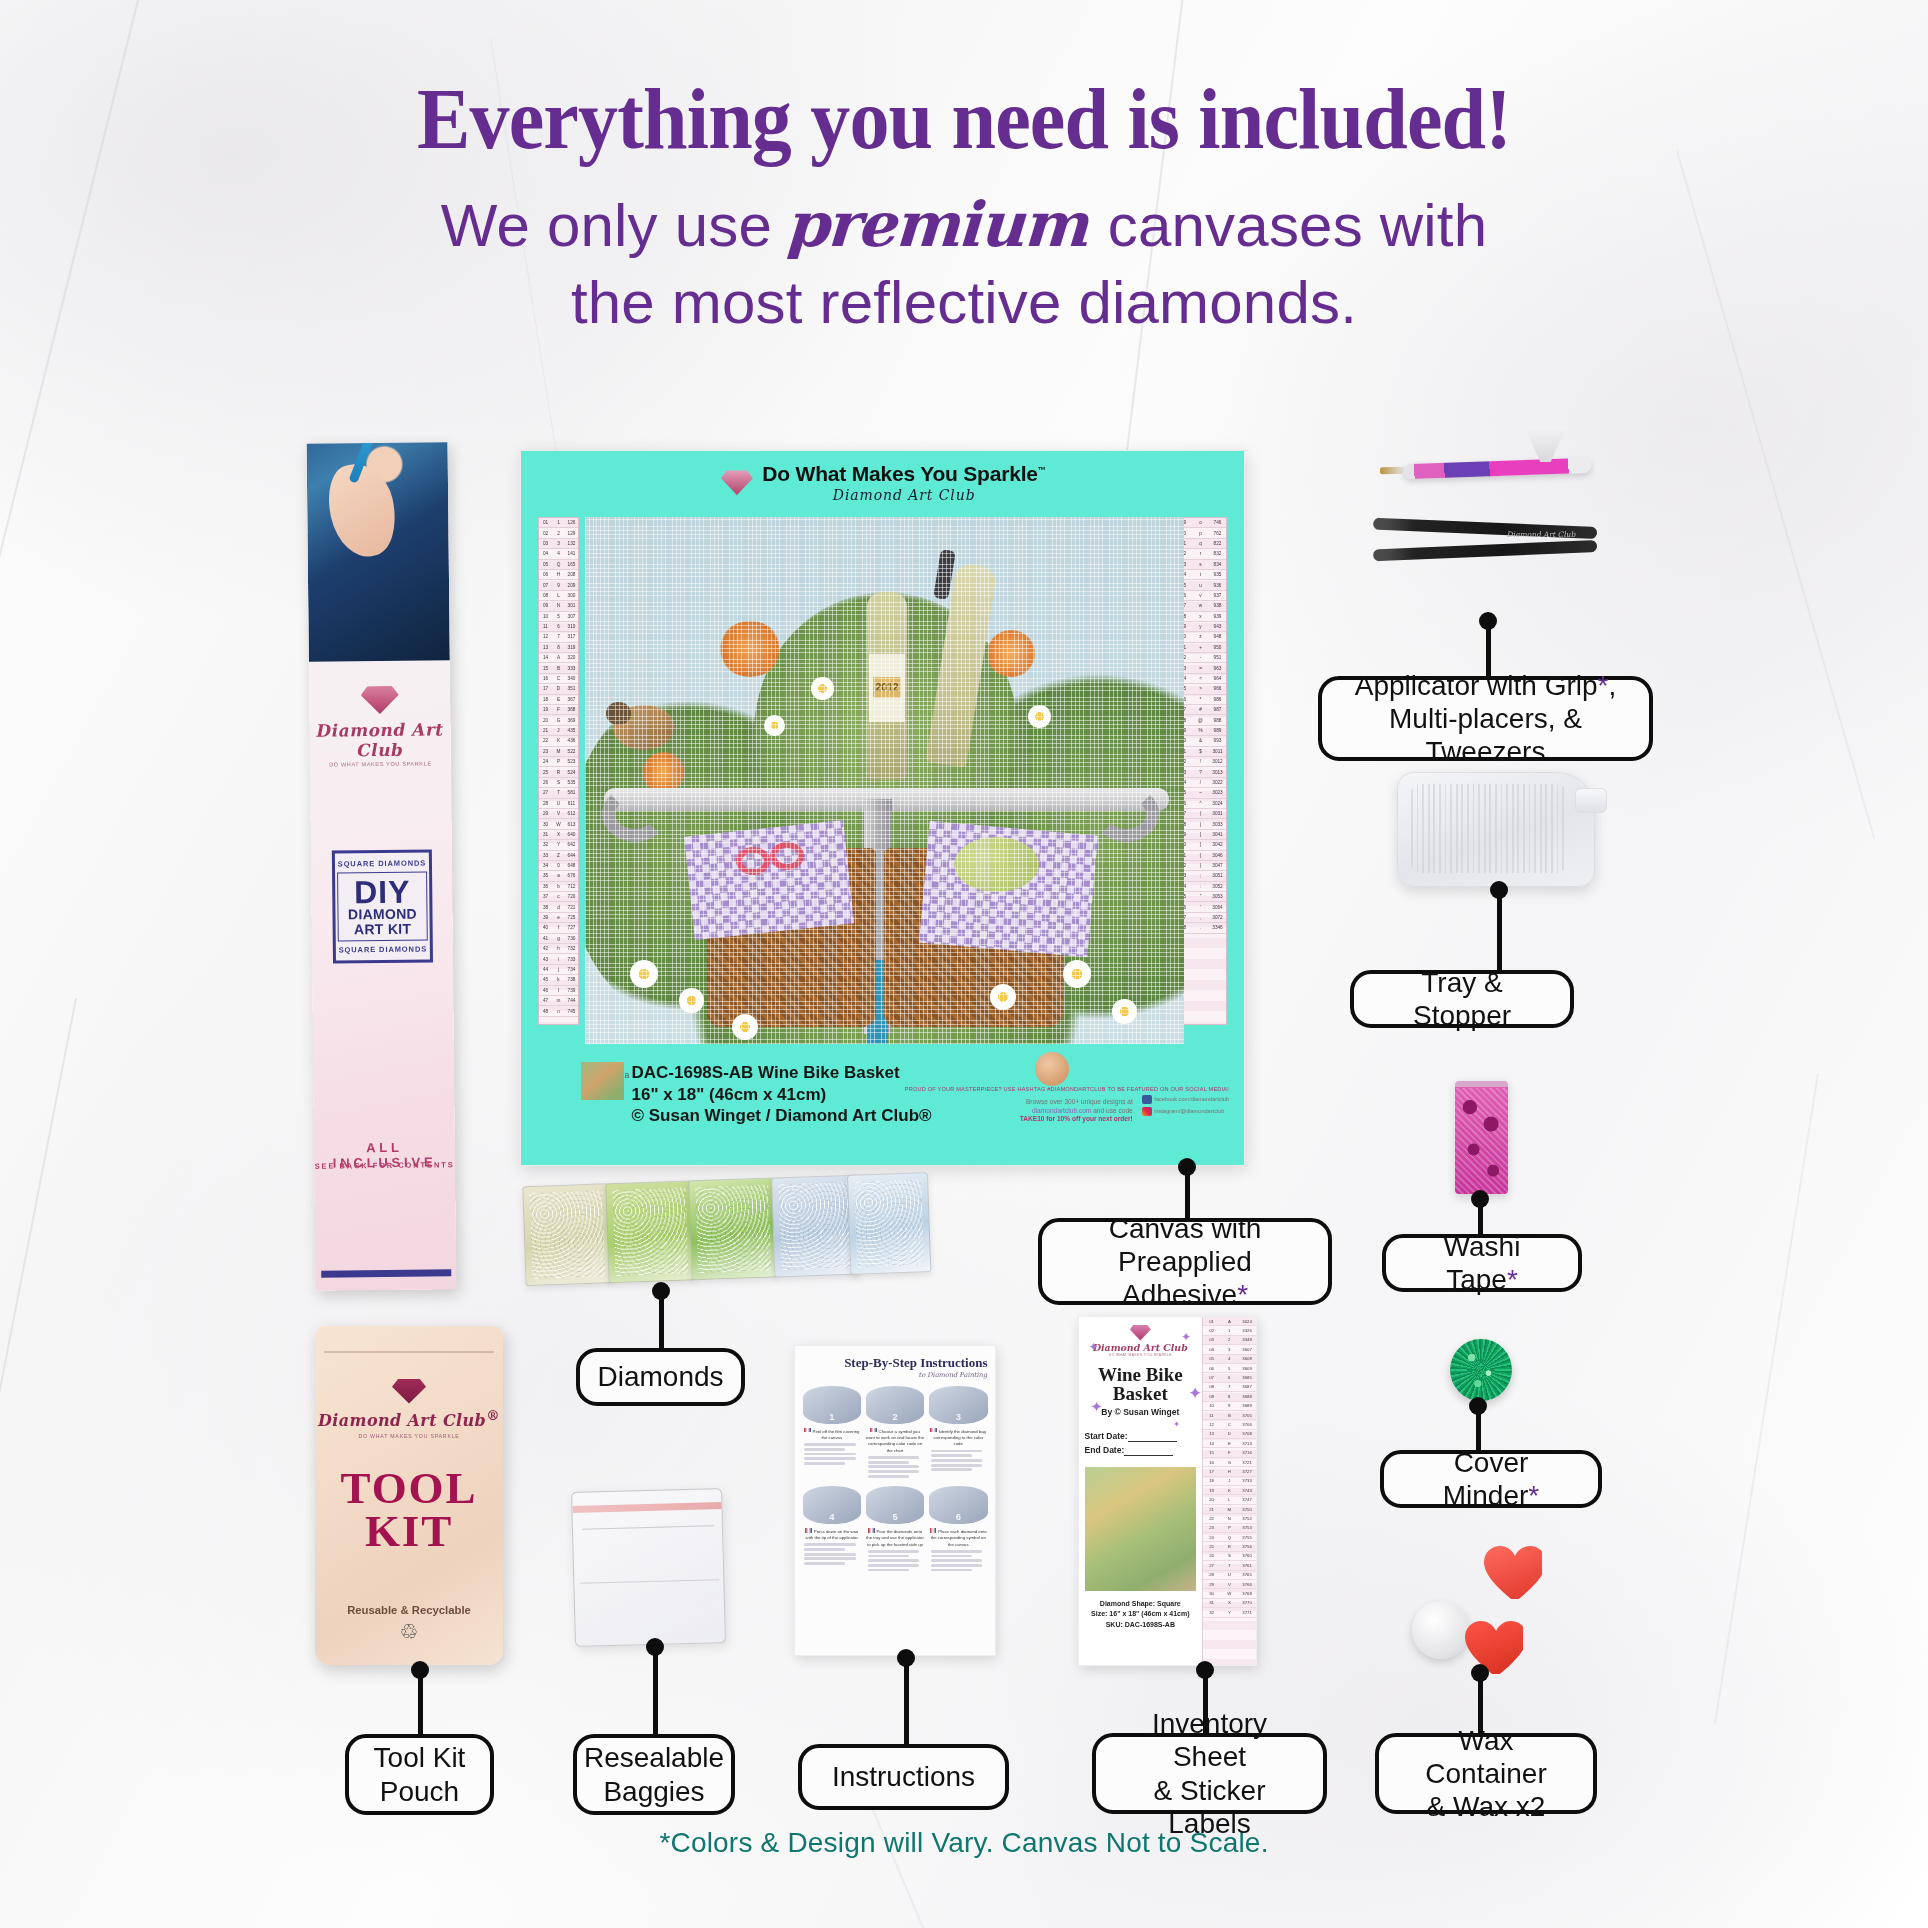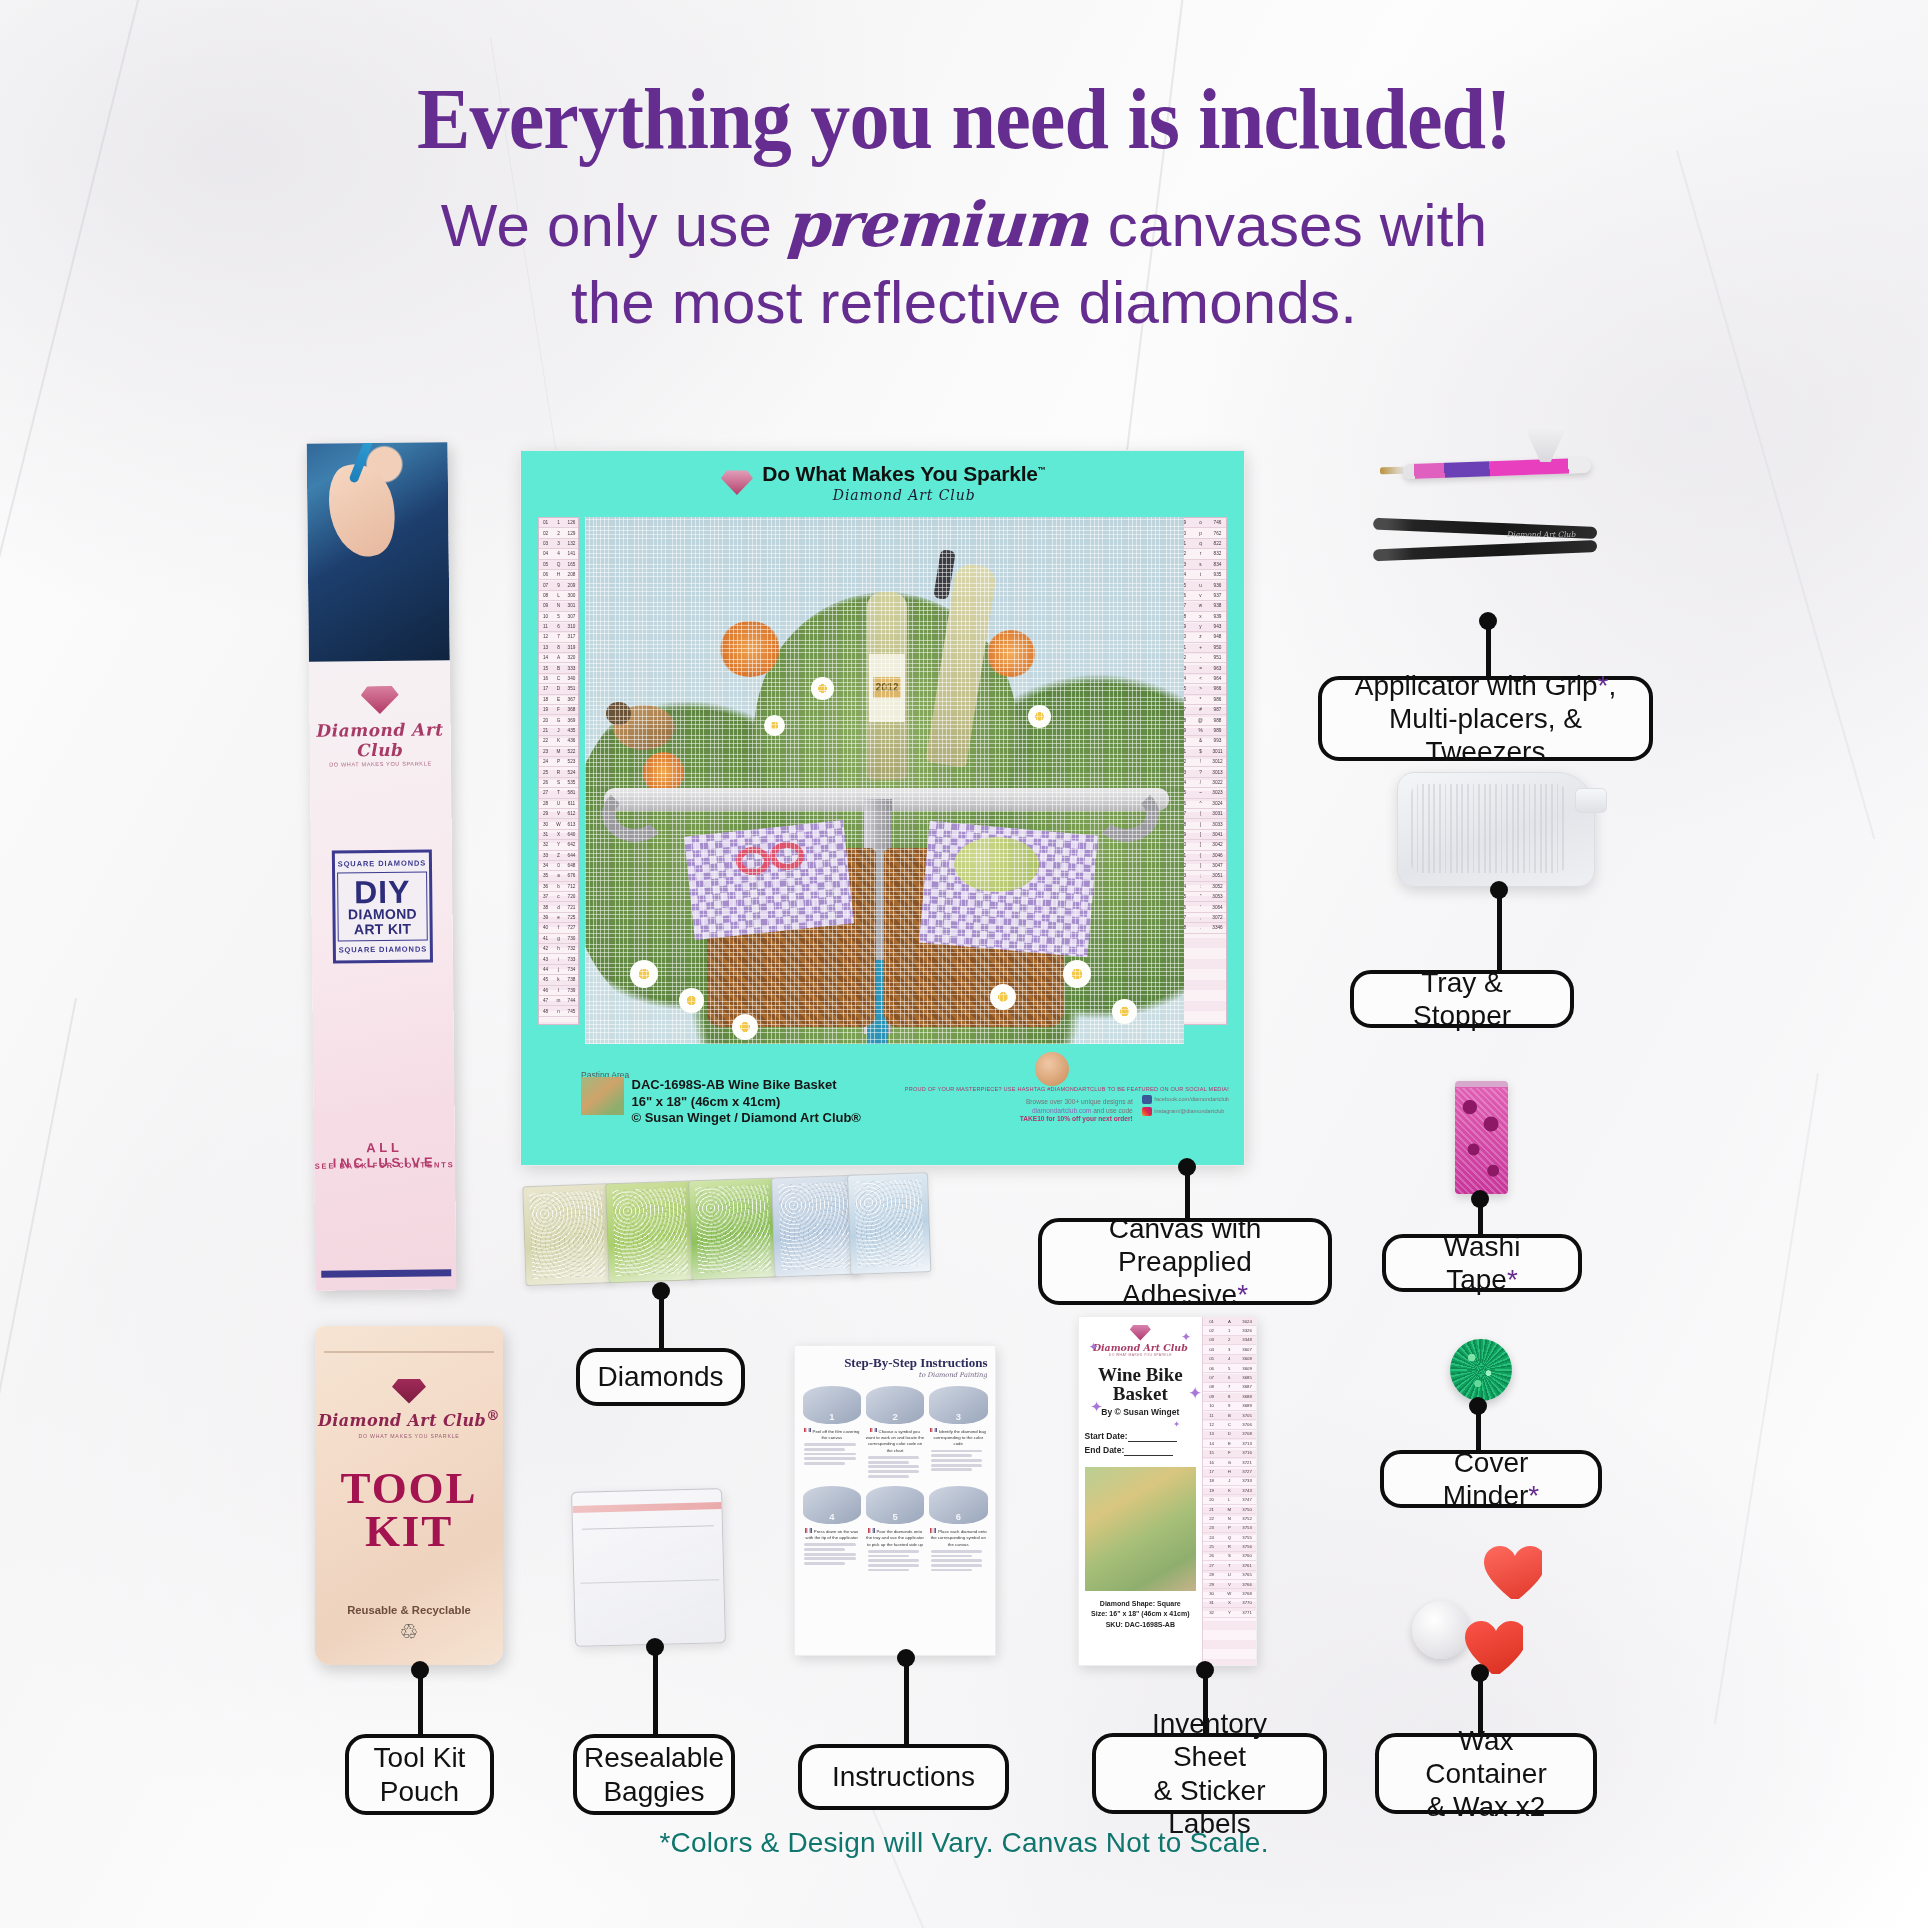--- a/index.html
+++ b/index.html
@@ -183,21 +183,21 @@
     border-bottom: 0.9px solid #e4cfda;
   }
   .canvas .legend-l .row span, .canvas .legend-r .row span { flex: 1; text-align: center; }
   .canvas .foot {
     position: absolute; left: 60px; bottom: 38px; width: 621px; display: flex; align-items: flex-start; gap: 7.5px;
   }
   .canvas .foot .thumb {
     width: 43px; height: 38px;
     background: linear-gradient(140deg,#9fb97f,#cfa36a 45%,#8fae6e 80%);
   }
-  .canvas .foot .ftxt { font-size: 13px; font-weight: bold; color: #161616; line-height: 1.28; }
+  .canvas .foot .ftxt { font-size: 17px; font-weight: bold; color: #161616; line-height: 1.28; }
   .canvas .pasting { position: absolute; left: 60px; bottom: 85px; font-size: 8.5px; color: #555; }
   .canvas .social { position: absolute; right: 15px; bottom: 41px; text-align: right; }
   .canvas .social .promo { font-size: 5.6px; color: #b4336c; letter-spacing: 0.2px; }
   .canvas .social .browse { font-size: 6.6px; color: #7a6f75; line-height: 1.3; margin-top: 3.8px; }
   .canvas .social .link { color: #8d64b5; }
   .canvas .social .tak { color: #b4336c; font-weight: bold; }
   .canvas .badge {
     position: absolute; right: 160px; bottom: 38px; width: 34px; height: 34px; border-radius: 50%;
     background: radial-gradient(circle at 40% 35%, #f0c8a6, #c98b55);
   }

